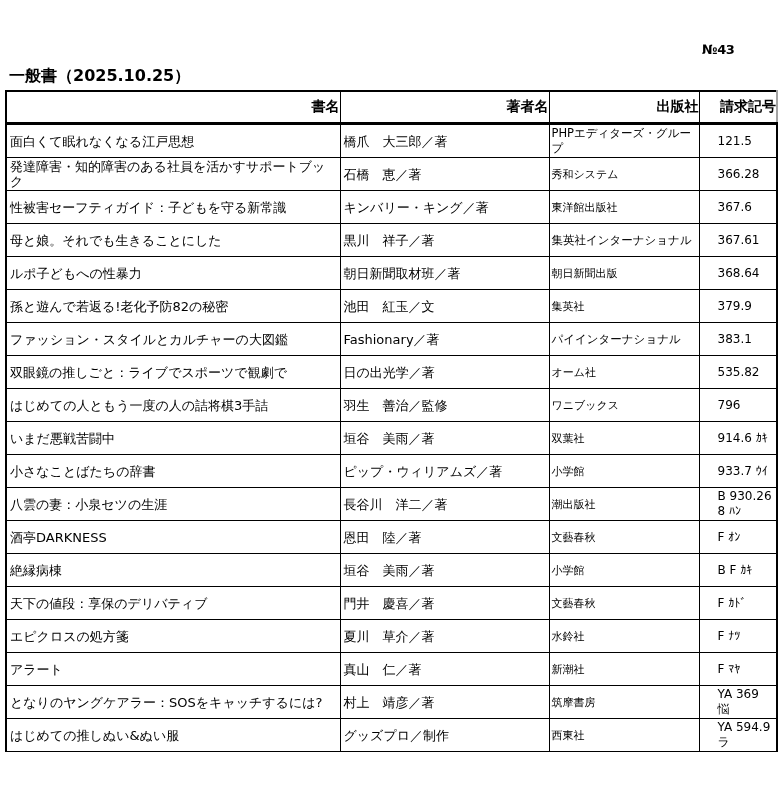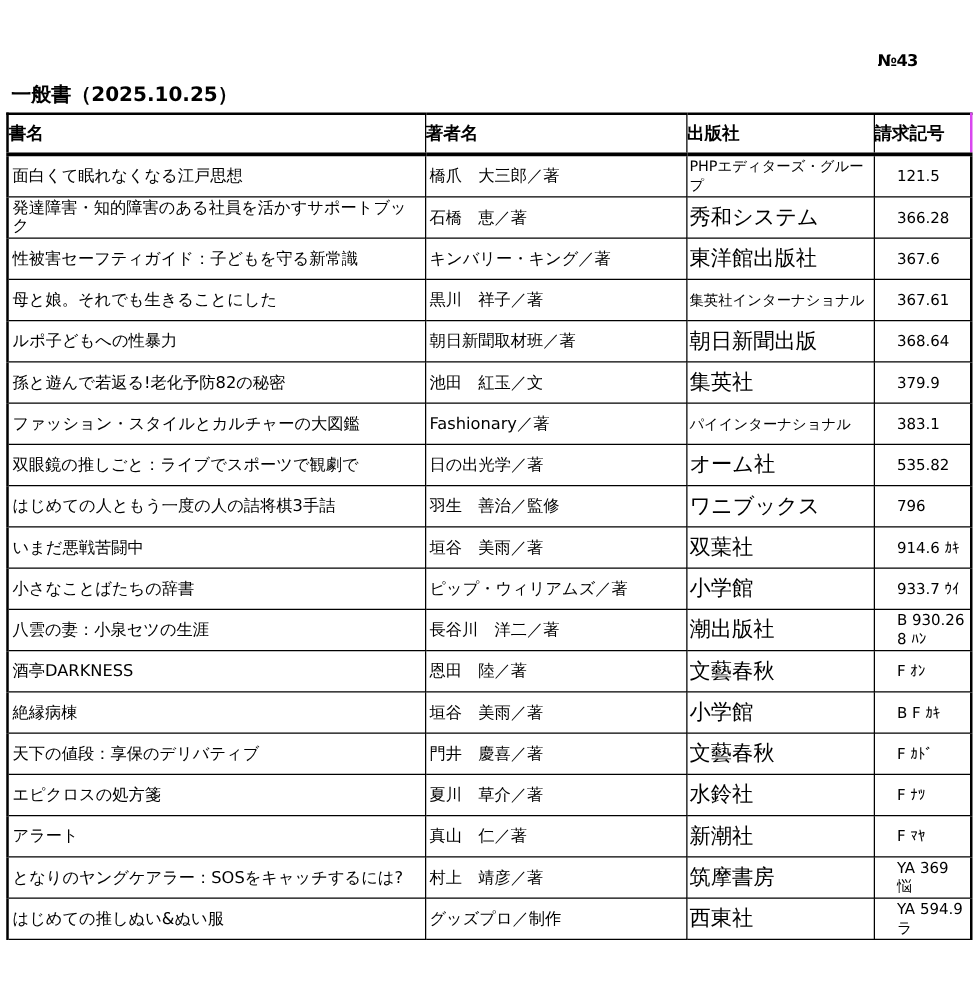--- a/index.html
+++ b/index.html
@@ -2,29 +2,29 @@
 <html><head>
 <meta charset="utf-8">
 <style>
   html, body { margin:0; padding:0; background:#ffffff; }
   body { width:778px; height:800px; overflow:hidden; position:relative;
          font-family:"DejaVu Sans","Liberation Sans",sans-serif; color:#000; }
   .docno { position:absolute; left:702px; top:42px; font-size:13px; font-weight:bold; letter-spacing:-0.5px;text-align:right; }
   .title { position:absolute; left:9px; top:66px; font-size:16px; font-weight:bold; }
   table { position:absolute; left:5px; top:90px; border-collapse:collapse; table-layout:fixed; width:771px; }
   col.c1 { width:334px; } col.c2 { width:209px; } col.c3 { width:150px; } col.c4 { width:78px; }
-  th { height:30px; font-size:14px; font-weight:bold; text-align:left; border:1px solid #000;
+  th { height:30px; font-size:14px; font-weight:bold; text-align:right; border:1px solid #000;
        border-top:2px solid #000; border-bottom:3px solid #000; padding:0; }
   th:first-child { border-left:2px solid #000; }
-  th:last-child { border-right:2px solid #d946ef; }
+  th:last-child { border-right:2px solid #a3a3a3; }
   td { height:32px; border:1px solid #000; font-size:13px; padding:0 3px; vertical-align:middle;
        line-height:15px; overflow:hidden; white-space:normal; word-break:break-all; }
   td:first-child { border-left:2px solid #000; }
   td:last-child { border-right:2px solid #000; font-size:12px; padding-left:18px; }
-  td.pub { font-size:17px; padding-left:2px; }
+  td.pub { font-size:11px; padding-left:2px; }
   td.small { font-size:11.5px; }
 </style>
 </head>
 <body>
 
 <div class="docno">№43</div>
 <div class="title">一般書（2025.10.25）</div>
 
 <table>
   <colgroup>

